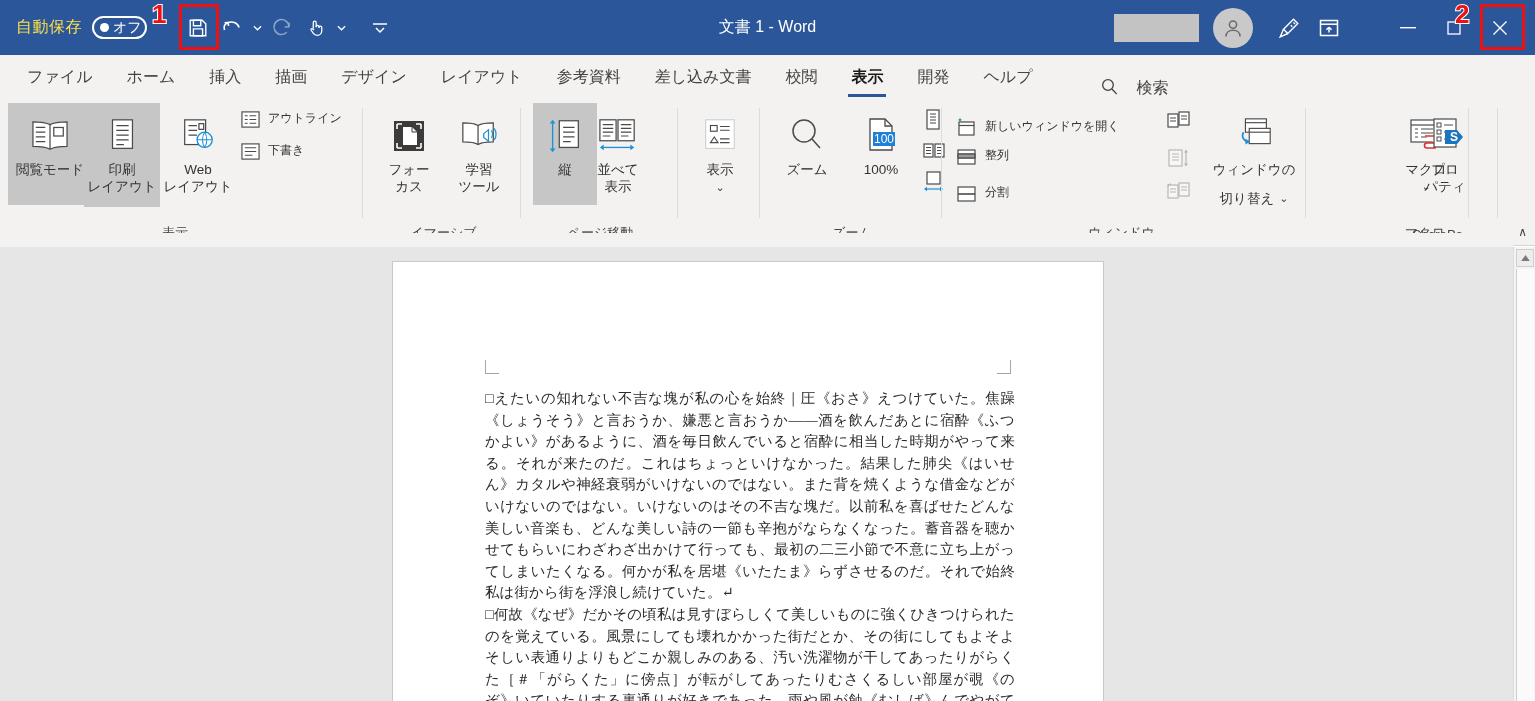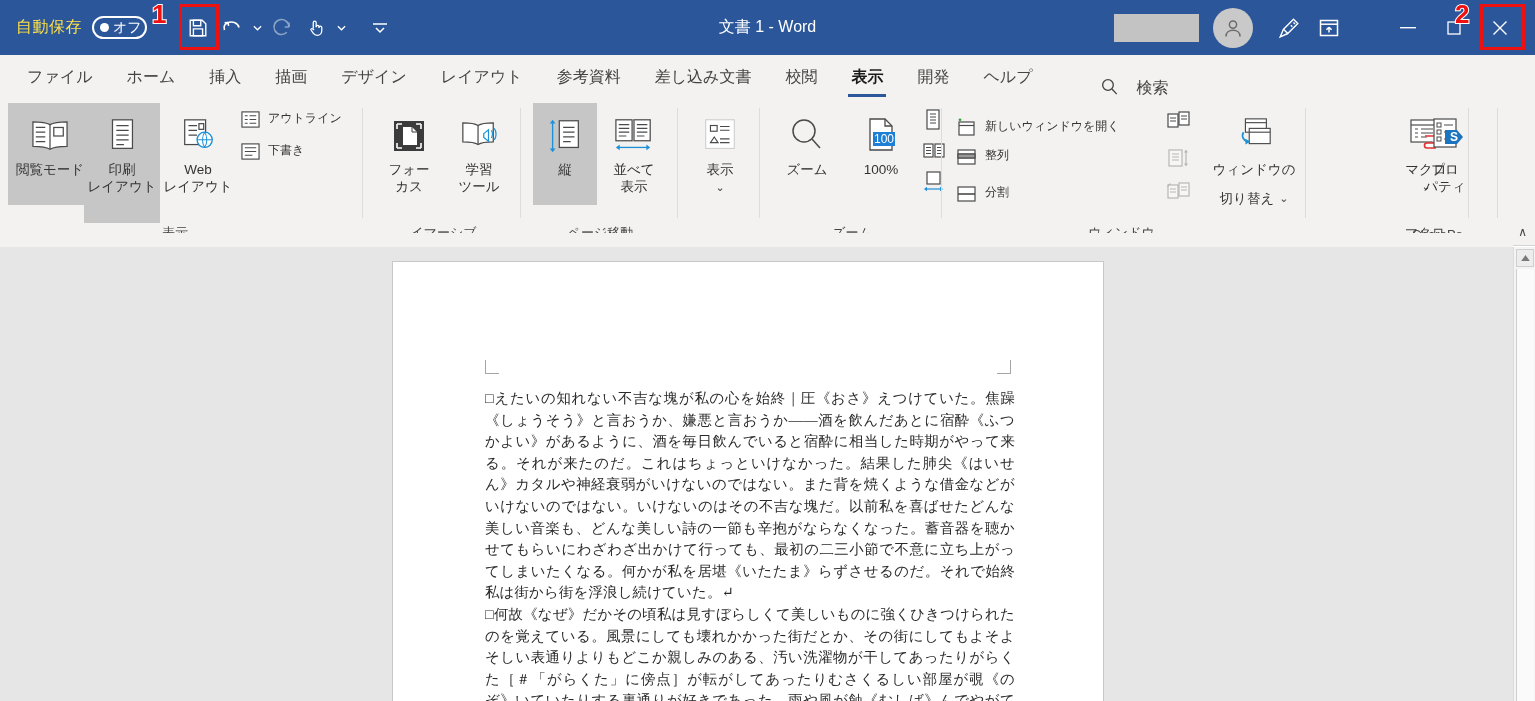--- a/index.html
+++ b/index.html
@@ -327,21 +327,21 @@
           <svg width="42" height="36" viewBox="0 0 44 38" fill="none" stroke="#4a4a4a" stroke-width="1.3">
             <path d="M22 7c-4-2.5-9-3-18-3v26c9 0 14 .6 18 3 4-2.4 9-3 18-3V4c-9 0-14 .5-18 3z" fill="#fff"></path>
             <path d="M22 7v26"></path>
               <path d="M7 10h10M7 15h10M7 20h10M7 25h10"></path>
               <rect x="26" y="10" width="10" height="9" fill="#fff"></rect>
           </svg>
         </span>
         <span>閲覧モード</span>
       </div>
 
-      <div class="bigbtn sel" style="left:84px; width:76px; height:120px;">
+      <div class="bigbtn sel" style="left:84px; width:76px; height:104px;">
         <span class="ico">
           <svg width="34" height="38" viewBox="0 0 34 40" fill="none" stroke="#4a4a4a" stroke-width="1.3">
             <rect x="7" y="3" width="21" height="30" fill="#fff"></rect>
             <path d="M11 9h13M11 14h13M11 19h13M11 24h13M11 29h8"></path>
           </svg>
         </span>
         <span>印刷</span>
         <span>レイアウト</span>
       </div>
 
@@ -416,21 +416,21 @@
         <span class="ico">
           <svg width="40" height="40" viewBox="0 0 40 42" fill="none" stroke="#4a4a4a" stroke-width="1.3">
             <rect x="14" y="5" width="20" height="28" fill="#fff"></rect>
             <path d="M18 12h12M18 17h12M18 22h12M18 27h8"></path>
             <path d="M7 6v30" stroke="#1e90d6" stroke-width="1.4"></path>
             <path d="M7 4l-3 4h6zM7 38l-3-4h6z" fill="#1e90d6" stroke="none"></path>
           </svg>
         </span>
         <span>縦</span>
       </div>
-      <div class="bigbtn" style="left:74px; width:74px; height:102px;">
+      <div class="bigbtn" style="left:58px; width:74px; height:102px;">
         <span class="ico">
           <svg width="44" height="40" viewBox="0 0 46 42" fill="none" stroke="#4a4a4a" stroke-width="1.3">
             <rect x="4" y="4" width="17" height="22" fill="#fff"></rect>
               <rect x="23" y="4" width="17" height="22" fill="#fff"></rect>
             <path d="M7 9h11M7 13h11M7 17h11M7 21h8M26 9h11M26 13h11M26 17h11M26 21h8"></path>
             <path d="M6 33h32" stroke="#1e90d6" stroke-width="1.4"></path>
             <path d="M4 33l4-3v6zM40 33l-4-3v6z" fill="#1e90d6" stroke="none"></path>
           </svg>
         </span>
         <span>並べて</span>

